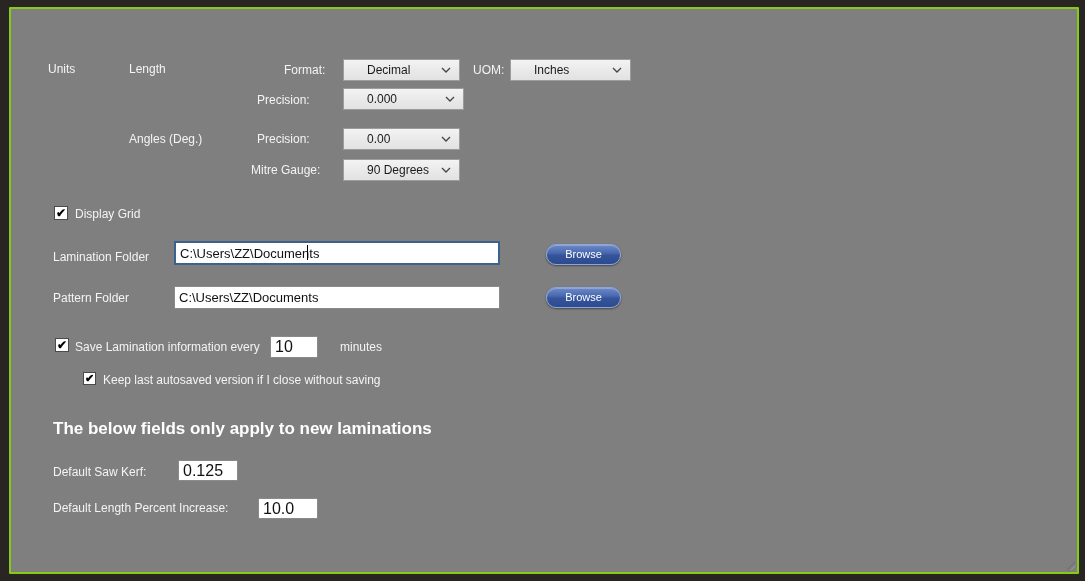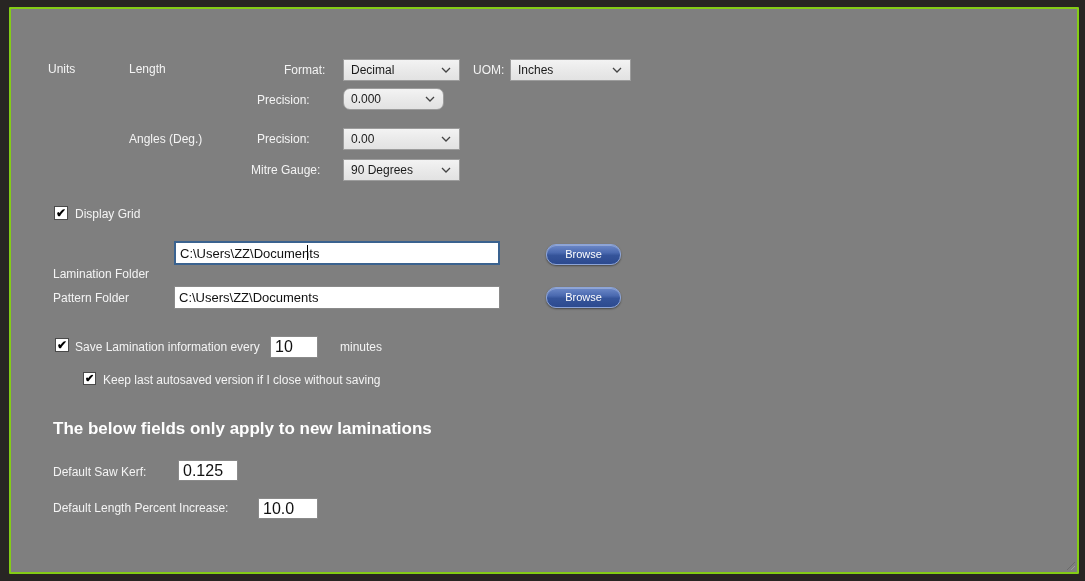--- a/index.html
+++ b/index.html
@@ -42,21 +42,21 @@
     box-sizing: border-box;
     background: linear-gradient(180deg, #f3f3f3 0%, #e9e9e9 55%, #e2e2e2 100%);
     border: 1px solid #9c9c9c;
     display: flex;
     align-items: center;
     cursor: default;
   }
   .dd .dd-val {
     font-size: 12px;
     color: #1a1a1a;
-    padding-left: 7px;
+    padding-left: 23px;
     flex: 1;
     white-space: nowrap;
     overflow: hidden;
   }
   .dd svg { margin-right: 8px; flex: none; }
   .cb {
     position: absolute;
     width: 14px;
     height: 14px;
     box-sizing: border-box;
@@ -130,21 +130,21 @@
 
     <span class="lbl" style="left:462px; top:54px;">UOM:</span>
     <div class="dd" style="left:499px; top:50px; width:121px;">
       <span class="dd-val">Inches</span>
       <svg width="10" height="6" viewBox="0 0 10 6">
           <polyline points="1,1 5,5 9,1" fill="none" stroke="#444" stroke-width="1.3"></polyline>
         </svg>
     </div>
 
     <span class="lbl" style="left:246px; top:84px;">Precision:</span>
-    <div class="dd" style="left:332px; top:79px; width:101px;border-radius:7px;">
+    <div class="dd" style="left:332px; top:79px; width:121px;">
       <span class="dd-val">0.000</span>
       <svg width="10" height="6" viewBox="0 0 10 6">
           <polyline points="1,1 5,5 9,1" fill="none" stroke="#444" stroke-width="1.3"></polyline>
         </svg>
     </div>
 
     <span class="lbl" style="left:118px; top:123px;">Angles (Deg.)</span>
     <span class="lbl" style="left:246px; top:123px;">Precision:</span>
     <div class="dd" style="left:332px; top:119px; width:117px;">
       <span class="dd-val">0.00</span>
@@ -159,21 +159,21 @@
       <svg width="10" height="6" viewBox="0 0 10 6">
           <polyline points="1,1 5,5 9,1" fill="none" stroke="#444" stroke-width="1.3"></polyline>
         </svg>
     </div>
 
     <span class="cb" style="left:43px; top:197px;">
       <span class="check">✔</span>
     </span>
     <span class="lbl" style="left:64px; top:198px;">Display Grid</span>
 
-    <span class="lbl" style="left:42px; top:258px;text-align:right;">Lamination Folder</span>
+    <span class="lbl" style="left:42px; top:241px;text-align:right;">Lamination Folder</span>
     <input class="txt focused" style="left: 163px; top: 232px; width: 326px; height: 24px;" type="text" value="C:\Users\ZZ\Documents">
     <div class="caret" style="left:296px; top:236px;"></div>
     <button class="browse" style="left:535px; top:235px;">Browse</button>
 
     <span class="lbl" style="left:42px; top:282px;">Pattern Folder</span>
     <input class="txt" style="left: 163px; top: 277px; width: 326px; height: 23px;" type="text" value="C:\Users\ZZ\Documents">
     <button class="browse" style="left:535px; top:278px;">Browse</button>
 
     <span class="cb" style="left:44px; top:329px;">
       <span class="check">✔</span>

